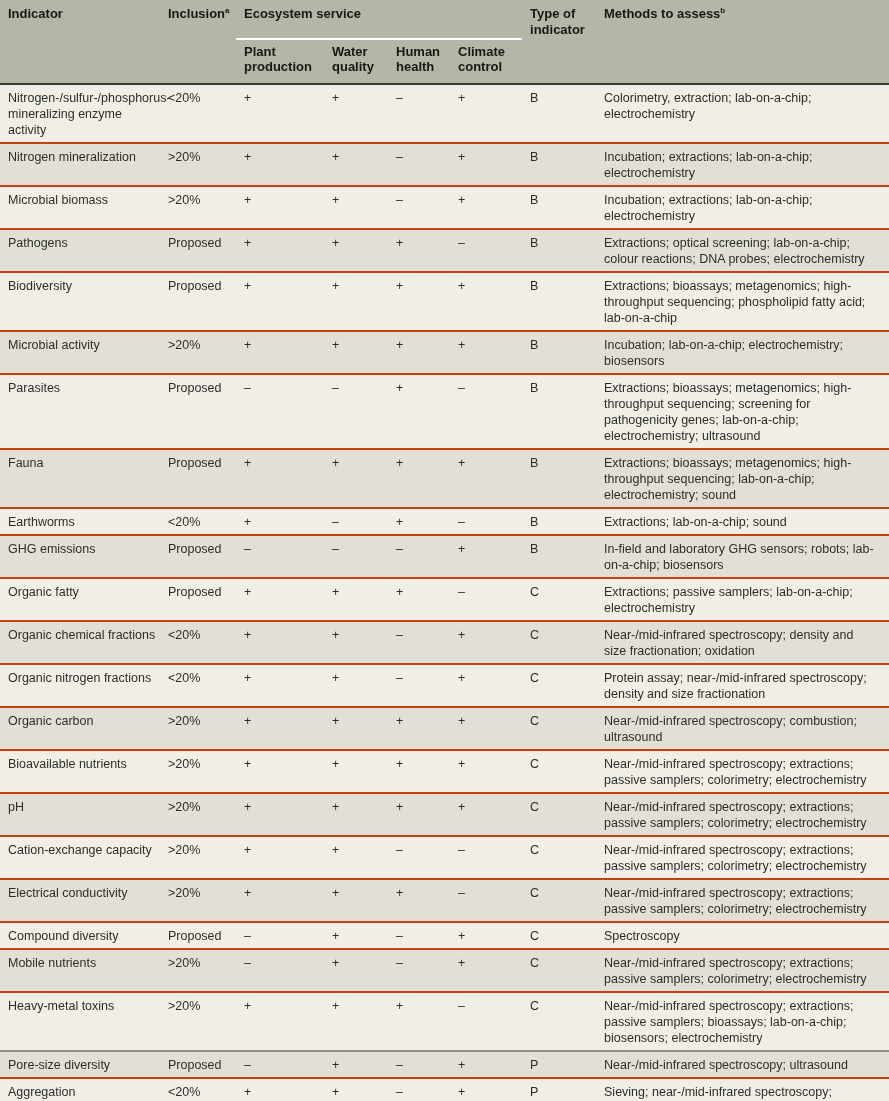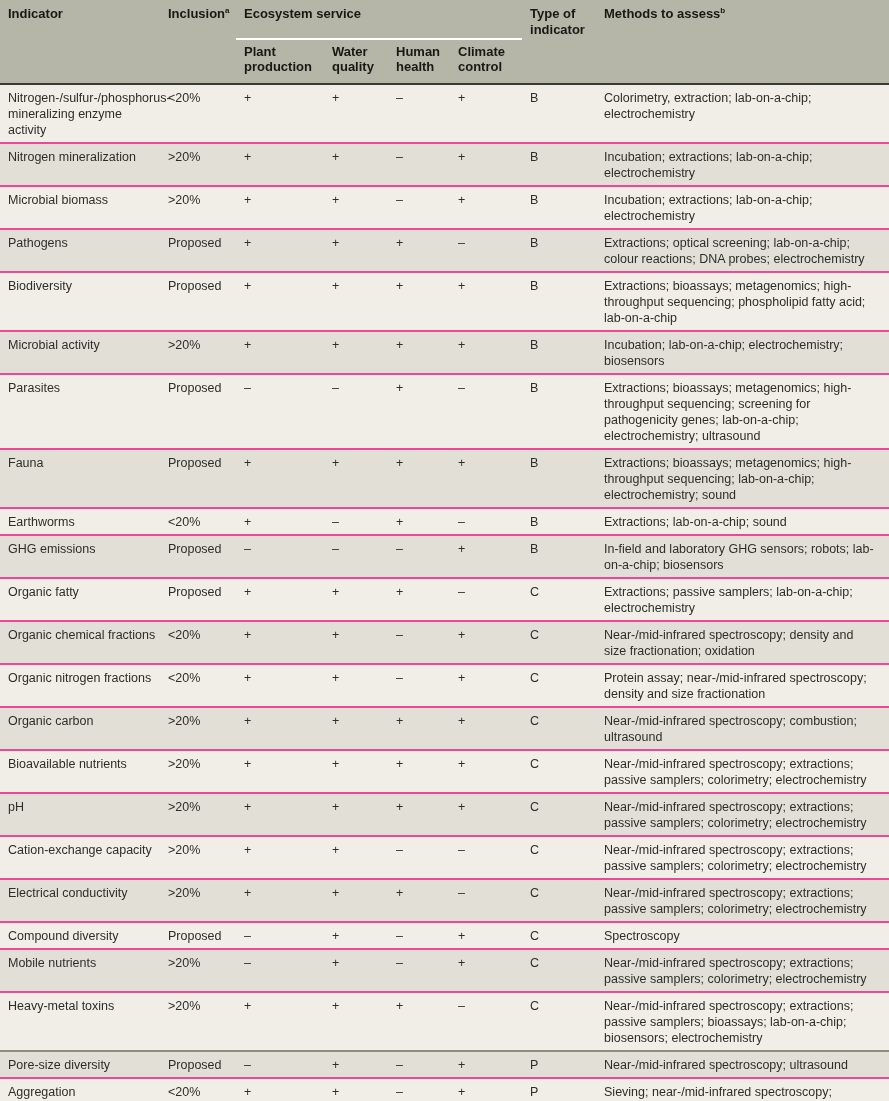--- a/index.html
+++ b/index.html
@@ -52,21 +52,21 @@
   sup{font-size:8px;line-height:0;}
 
   tbody td{
     font-size:12.5px;
     line-height:16px;
     vertical-align:top;
     padding:5px 4px 4px 8px;
     color:var(--text-body);
   }
   tbody td.sym{letter-spacing:0;}
-  tbody tr{border-top:2px solid #ec4899;}
+  tbody tr{border-top:2px solid #c2410c;}
   tbody tr:first-child{border-top:none;}
   tbody tr.row-light{background:var(--row-light);}
   tbody tr.row-dark{background:var(--row-dark);}
   tbody tr.divider{border-top:2px solid var(--section-rule);}
   table{border-bottom:3px solid var(--dark-rule);}
   td.methods-cell{padding-right:12px;}
 </style>
 </head>
 <body>
 

